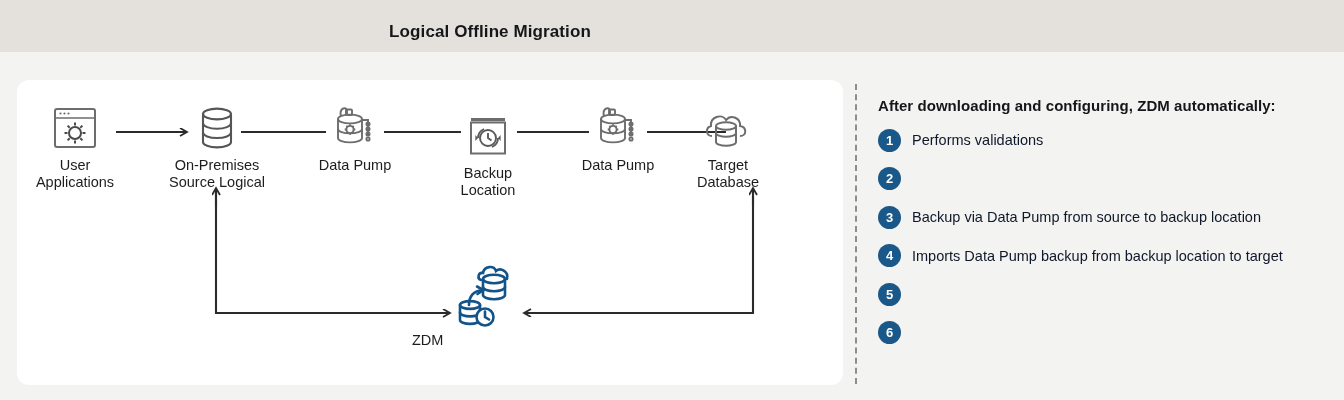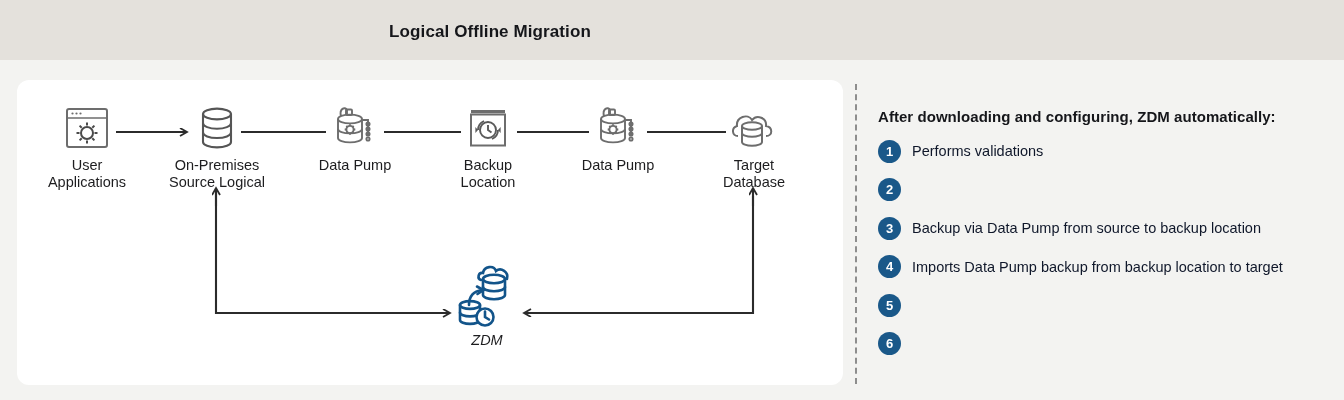--- a/index.html
+++ b/index.html
@@ -5,21 +5,21 @@
   html,body{margin:0;padding:0;}
   body{
     width:1344px;height:400px;
     background:#f3f3f1;
     font-family:"Liberation Sans", sans-serif;
     overflow:hidden;
     position:relative;
   }
   
   .header{
-    position:absolute;left:0;top:0;width:1344px;height:60px;
+    position:absolute;left:0;top:0;width:1344px;height:52px;
     background:#e4e1dc;
   }
   .header-title{
     position:absolute;left:0;top:22px;width:980px;
     text-align:center;
     font-size:17px;font-weight:bold;color:#15161a;
     letter-spacing:.1px;
   }
   
   .card{
@@ -43,39 +43,39 @@
     height:48px;
     display:flex;align-items:center;justify-content:center;
   }
   .node .label{
     margin-top:5px;
     font-size:14.5px;line-height:17px;
     color:#1d1d1f;
     white-space:pre-line;
   }
   
-  #n-user      {left:12px;   top:104px;}
+  #n-user      {left:0;   top:104px;}
   #n-source    {left:142px; top:104px;}
   #n-pump1     {left:280px; top:104px;}
-  #n-backup    {left:413px; top:104px;}
+  #n-backup    {left:413px; top:112px;}
   #n-pump2     {left:543px; top:104px;}
-  #n-target    {left:679px; top:104px;}
+  #n-target    {left:653px; top:104px;}
 
   #n-zdm{
-    position:absolute;left:412px;top:262px;width:150px;text-align:center;font-style:italic;
+    position:absolute;left:412px;top:262px;width:150px;
   }
   #n-zdm .glyph{height:68px;display:flex;align-items:flex-start;justify-content:center;}
   #n-zdm .label{font-size:14.5px;color:#1d1d1f;margin-top:2px;}
 
   
   .wires{position:absolute;left:0;top:0;width:843px;height:400px;pointer-events:none;}
 
   
   .panel{
-    position:absolute;left:878px;top:108px;width:450px;
+    position:absolute;left:878px;top:97px;width:450px;
   }
   .panel-title{
     font-size:15px;font-weight:bold;color:#15161a;
     margin:0 0 14px 0;letter-spacing:.05px;
   }
   .steps{list-style:none;margin:0;padding:0;}
   .step{
     display:flex;align-items:center;
     margin-bottom:14.5px;
     height:24px;

